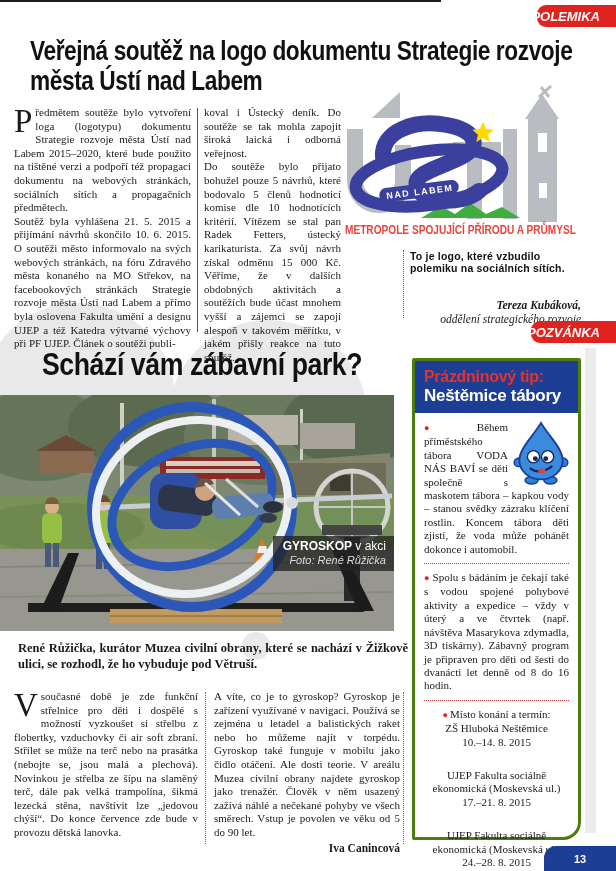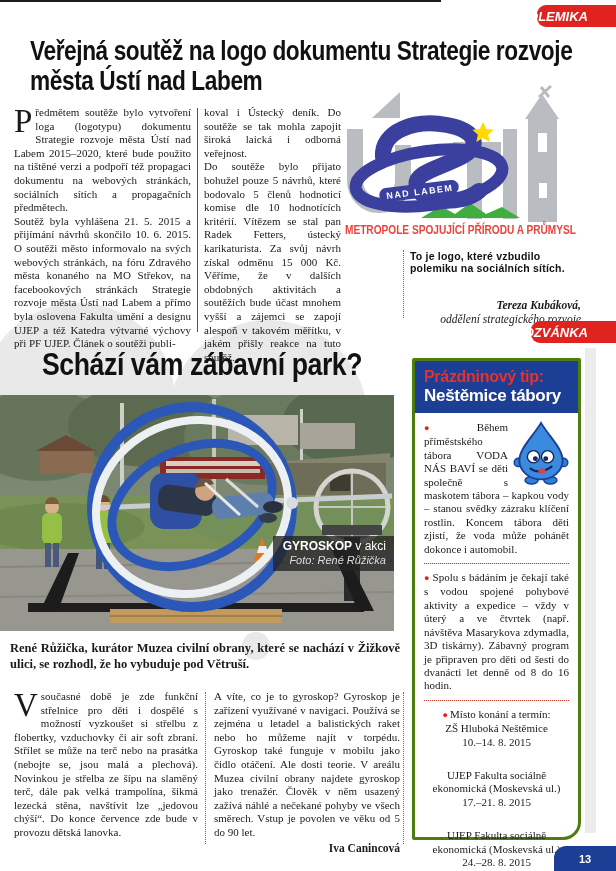--- a/index.html
+++ b/index.html
@@ -7,21 +7,21 @@
         font-family:"Liberation Serif", serif;color:#1a1a1a;}
   .abs{position:absolute;}
   
   .wm-circle{position:absolute;border-radius:50%;background:#e9e9e9;z-index:0;}
   .wm-strip{position:absolute;background:#ececec;z-index:0;}
   .topline{position:absolute;left:0;top:0;width:441px;height:2px;background:#1c1c1c;z-index:5;}
   
   .banner{position:absolute;background:#e0231e;color:#fff;z-index:6;
           font-family:"Liberation Sans", sans-serif;font-weight:bold;font-style:italic;
           font-size:13px;display:flex;align-items:center;justify-content:flex-end;
-          padding-right:28px;box-sizing:border-box;}
+          padding-right:16px;box-sizing:border-box;}
   #banner-polemika{left:537px;top:5px;width:79px;height:22px;border-radius:9px 0 0 9px;}
   #banner-pozvanka{left:531px;top:321px;width:85px;height:22px;border-radius:9px 0 0 9px;}
   
   .headline{position:absolute;z-index:3;font-family:"Liberation Sans", sans-serif;
             font-weight:bold;color:#111;transform-origin:0 0;letter-spacing:-0.5px;}
   #headline1{left:30px;top:36px;width:660px;font-size:27px;line-height:30px;transform:scaleX(0.84);}
   #headline2{left:42px;top:348px;width:420px;font-size:31px;line-height:34px;transform:scaleX(0.86);white-space:nowrap;}
   
   .body-text{font-size:11px;line-height:13.6px;text-align:justify;z-index:3;}
   .body-text p{margin:0;}
@@ -40,41 +40,41 @@
            font-size:11.5px;line-height:14px;font-style:italic;}
   #credit-name{font-weight:bold;margin-top:11px;}
   
   #photo{left:0;top:395px;width:394px;height:176px;z-index:4;}
   #photo svg{display:block;}
   #photo-caption{position:absolute;right:0;bottom:0;z-index:5;background:rgba(35,35,35,0.78);
      color:#fff;text-align:right;padding:3px 8px 4px 10px;
      font-family:"Liberation Sans", sans-serif;font-size:12px;line-height:14px;}
   #photo-caption .credit{font-style:italic;font-size:11px;color:#ddd;font-weight:normal;}
   
-  #lead{left:10px;top:640px;width:390px;z-index:3;font-weight:bold;
+  #lead{left:18px;top:640px;width:390px;z-index:3;font-weight:bold;
         font-size:12.5px;line-height:16px;text-align:justify;}
   #a2-col1{left:14px;top:690px;width:184px;}
   #a2-col2{left:214px;top:690px;width:186px;}
   #author{margin-top:2px;text-align:right;font-weight:bold;font-size:11.5px;}
   
   #sidebar{left:412px;top:358px;width:169px;height:482px;z-index:4;background:#fff;
            border:3px solid #4d7c0f;border-radius:2px 2px 18px 2px;box-sizing:border-box;}
   #sidebar-header{background:#1c3e95;padding:7px 9px 8px 9px;
       font-family:"Liberation Sans", sans-serif;font-weight:bold;letter-spacing:-0.3px;}
   #sidebar-title1{color:#e8312a;font-size:16px;line-height:18px;}
   #sidebar-title2{color:#fff;font-size:17px;line-height:19px;}
   #sidebar-body{padding:8px 9px 6px 9px;font-size:11px;line-height:13.4px;text-align:justify;}
   .bullet::before{content:"● ";color:#e0231e;font-size:9px;}
   .sb-sep{border:none;border-top:1.5px dotted #c0392b;margin:7px 0;}
   #mascot{float:right;width:56px;height:64px;margin:0 0 2px 5px;}
   .sched-line{text-align:center;}
   .sched-gap{margin-top:20px;}
   #sb-info{margin-top:2px;line-height:14px;text-align:left;}
   
-  #page-num{position:absolute;right:0;bottom:0;width:62px;height:25px;background:#1c3e95;
+  #page-num{position:absolute;right:0;bottom:0;width:72px;height:25px;background:#1c3e95;
       border-radius:12px 0 0 0;color:#fff;font-family:"Liberation Sans", sans-serif;
       font-weight:bold;font-size:11px;display:flex;align-items:center;justify-content:center;z-index:6;}
 </style>
 </head>
 <body>
 
 <div id="page">
 
   <div class="wm-circle" style="left:-19px;top:303px;width:194px;height:194px;"></div>
   <div class="wm-circle" style="left:168px;top:320px;width:200px;height:200px;"></div>

